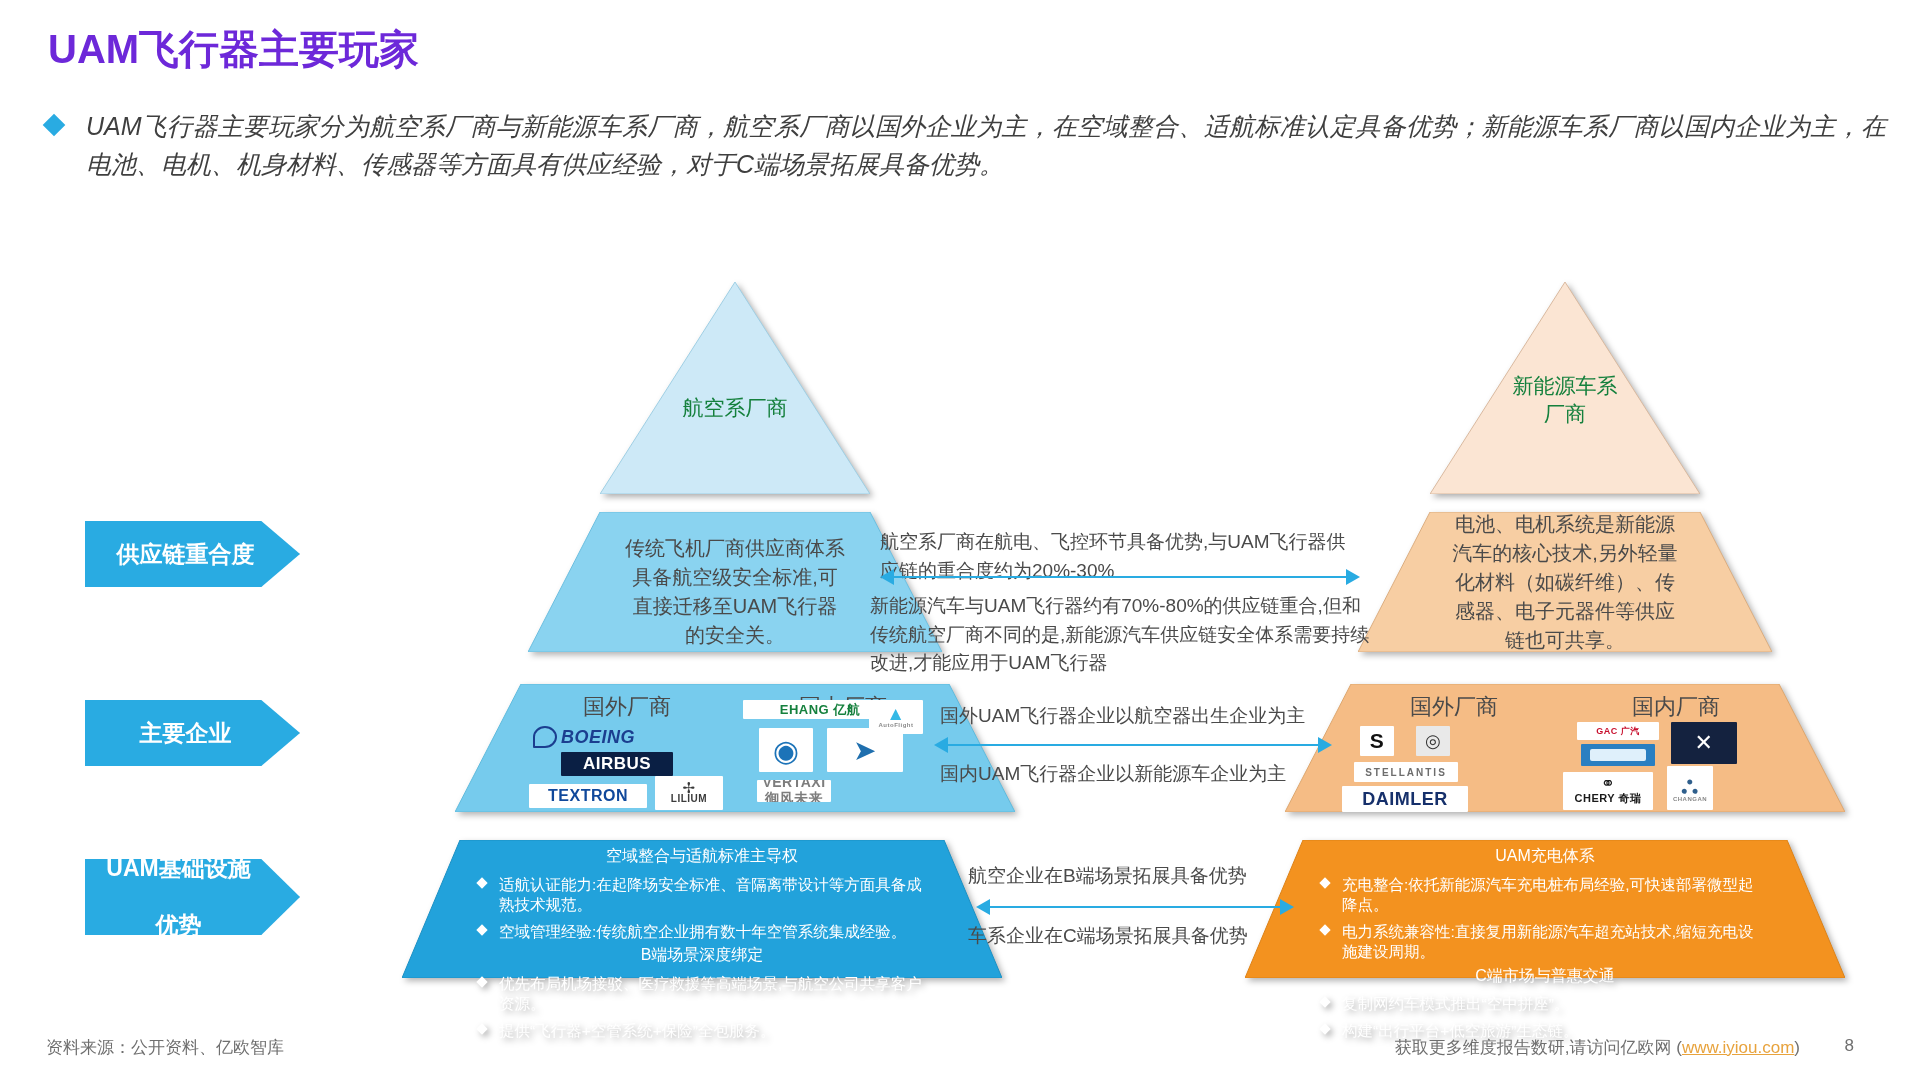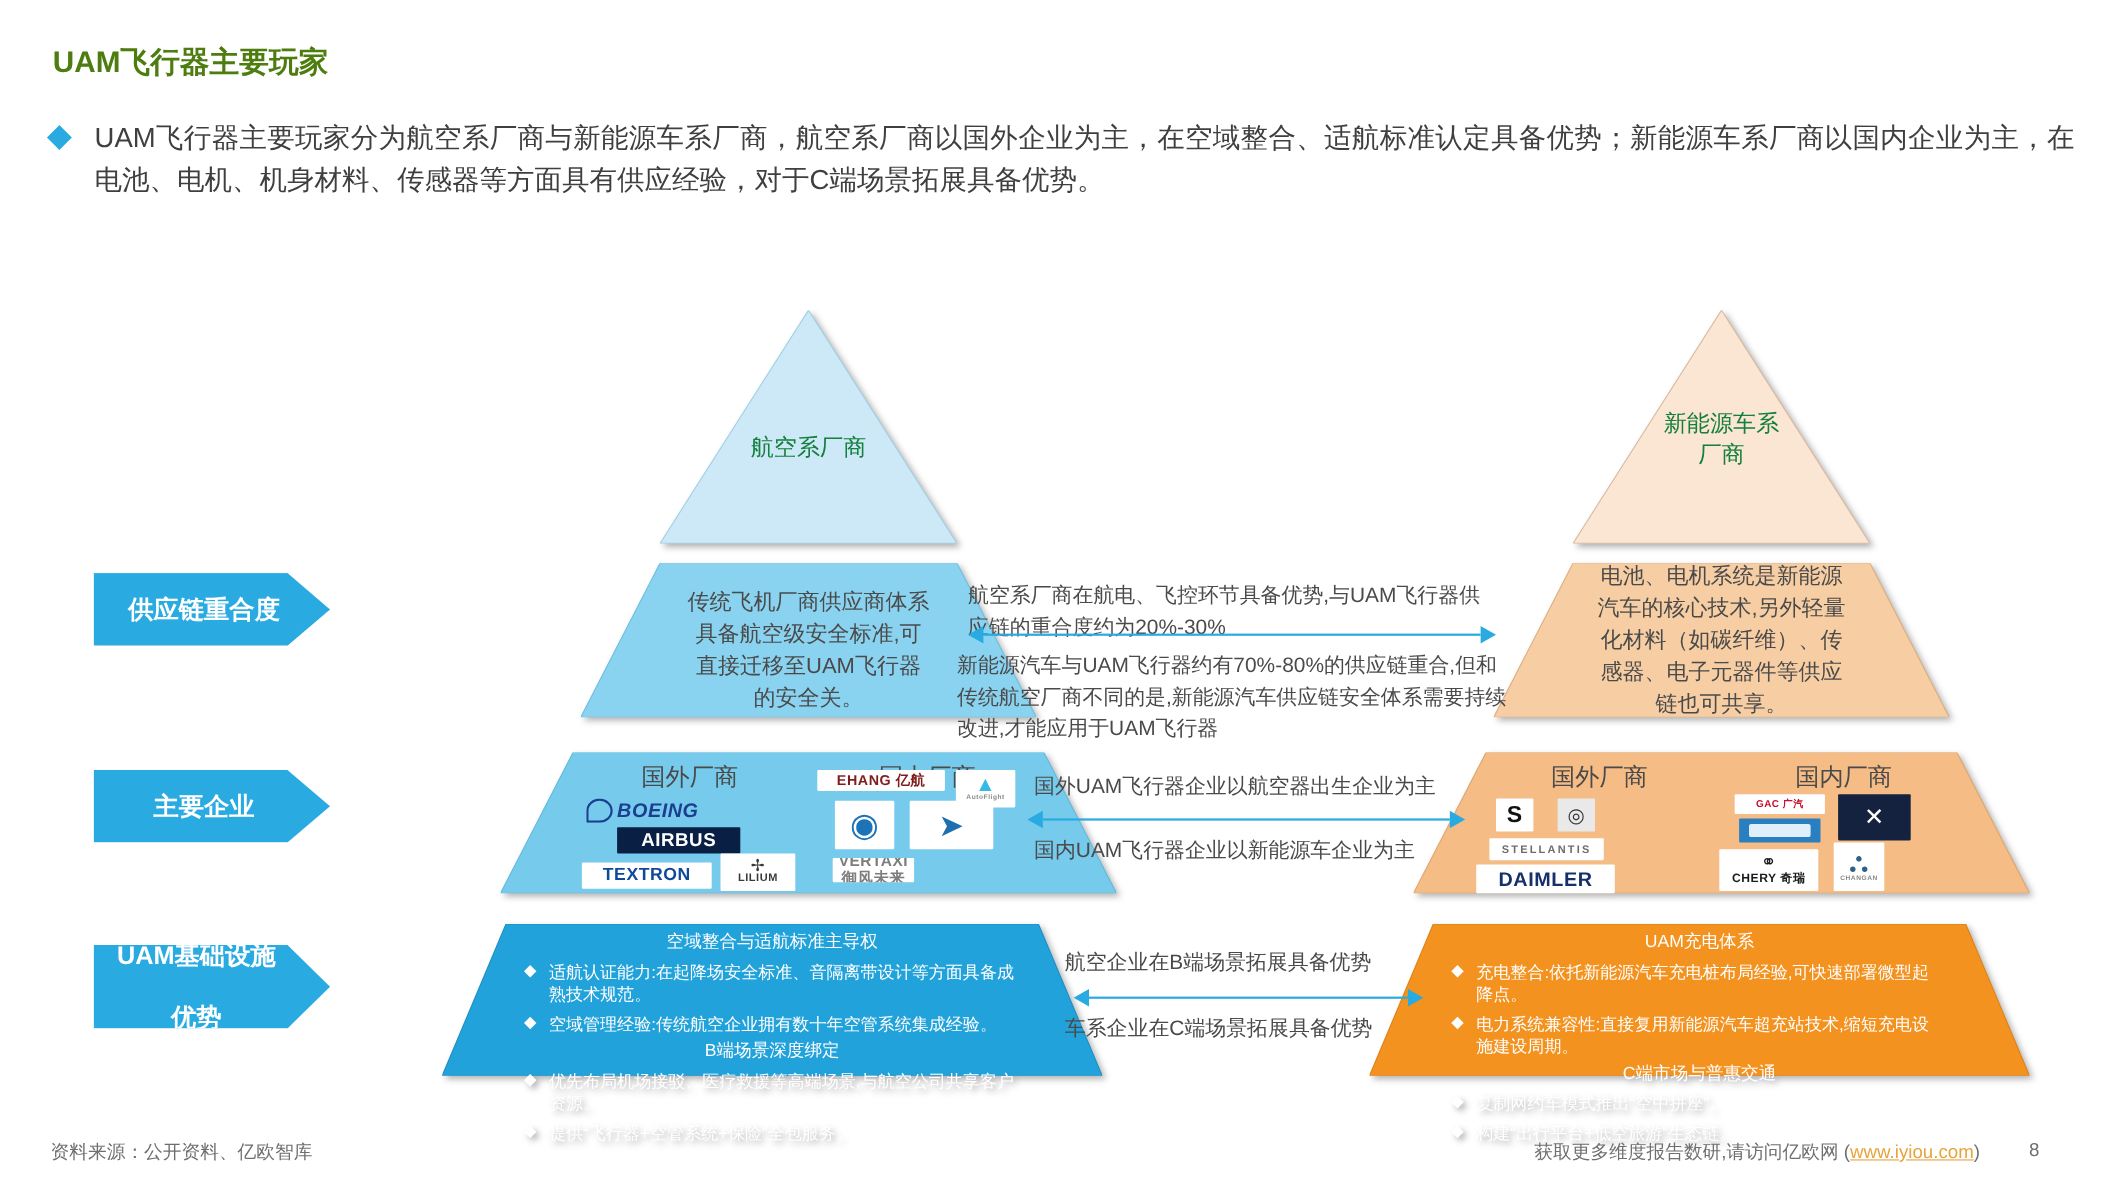--- a/index.html
+++ b/index.html
@@ -8,36 +8,37 @@
     background:#ffffff;
     font-family:"Liberation Sans","DejaVu Sans",sans-serif;
     overflow:hidden;
     position:relative;
     color:#333;
   }
   .slide{position:absolute;inset:0;}
 
   
   .title{
-    position:absolute;left:48px;top:38px;
-    font-size:27px;font-weight:bold;color:#4d7c0f;
+    position:absolute;left:48px;top:22px;
+    font-size:40px;font-weight:bold;color:#6d28d9;
     letter-spacing:0px;white-space:nowrap;
   }
   .subtitle-wrap{
     position:absolute;left:46px;top:108px;width:1840px;
     display:flex;align-items:flex-start;
   }
   .bullet-diamond{
     width:16px;height:16px;background:#29ABE2;
     transform:rotate(45deg);
     margin-top:9px;flex:0 0 auto;
   }
   .subtitle{
     margin-left:24px;font-size:25px;line-height:1.5;color:#3f3f3f;
     text-align:justify;
+    font-style:italic;
   }
 
   
   .chev{
     position:absolute;
     background:#29ABE2;
     color:#fff;font-weight:bold;
     display:flex;align-items:center;justify-content:center;
     text-align:center;
     clip-path:polygon(0 0, 82% 0, 100% 50%, 82% 100%, 0 100%);
@@ -187,21 +188,21 @@
           <div class="chip" style="position:absolute;left:128px;top:52px;width:68px;height:34px;background:#ffffff;color:#3a3a3a;font-size:10px;flex-direction:column;">
             <span style="font-size:15px;line-height:11px;">✢</span>
             <span>LILIUM</span>
           </div>
         </div>
       </div>
 
       <div style="flex:1;display:flex;flex-direction:column;align-items:center;">
         <div class="logo-col-title">国内厂商</div>
         <div style="position:relative;width:200px;height:88px;margin-top:2px;">
-          <div class="chip" style="position:absolute;left:0px;top:-24px;width:116px;height:19px;background:#ffffff;color:#7f1d1d;font-size:13px;">
+          <div class="chip" style="position:absolute;left:0px;top:-24px;width:116px;height:19px;background:#ffffff;color:#15803d;font-size:13px;padding-left:19px;">
               <span>EHANG 亿航</span>
             </div>
           <div class="chip" style="position:absolute;left:126px;top:-24px;width:54px;height:34px;background:#ffffff;color:#4AB8E0;font-size:8px;flex-direction:column;">
             <span style="font-size:19px;line-height:16px;color:#35B9E6;">▲</span>
             <span style="font-size:6px;color:#8a8a8a;">AutoFlight</span>
           </div>
           <div class="chip" style="position:absolute;left:16px;top:4px;width:54px;height:44px;background:#ffffff;color:#1766A8;font-size:8px;">
             <span style="font-size:30px;color:#1C73B8;">◉</span>
           </div>
           <div class="chip" style="position:absolute;left:84px;top:4px;width:76px;height:44px;background:#ffffff;color:#1B6FAF;font-size:9px;">

